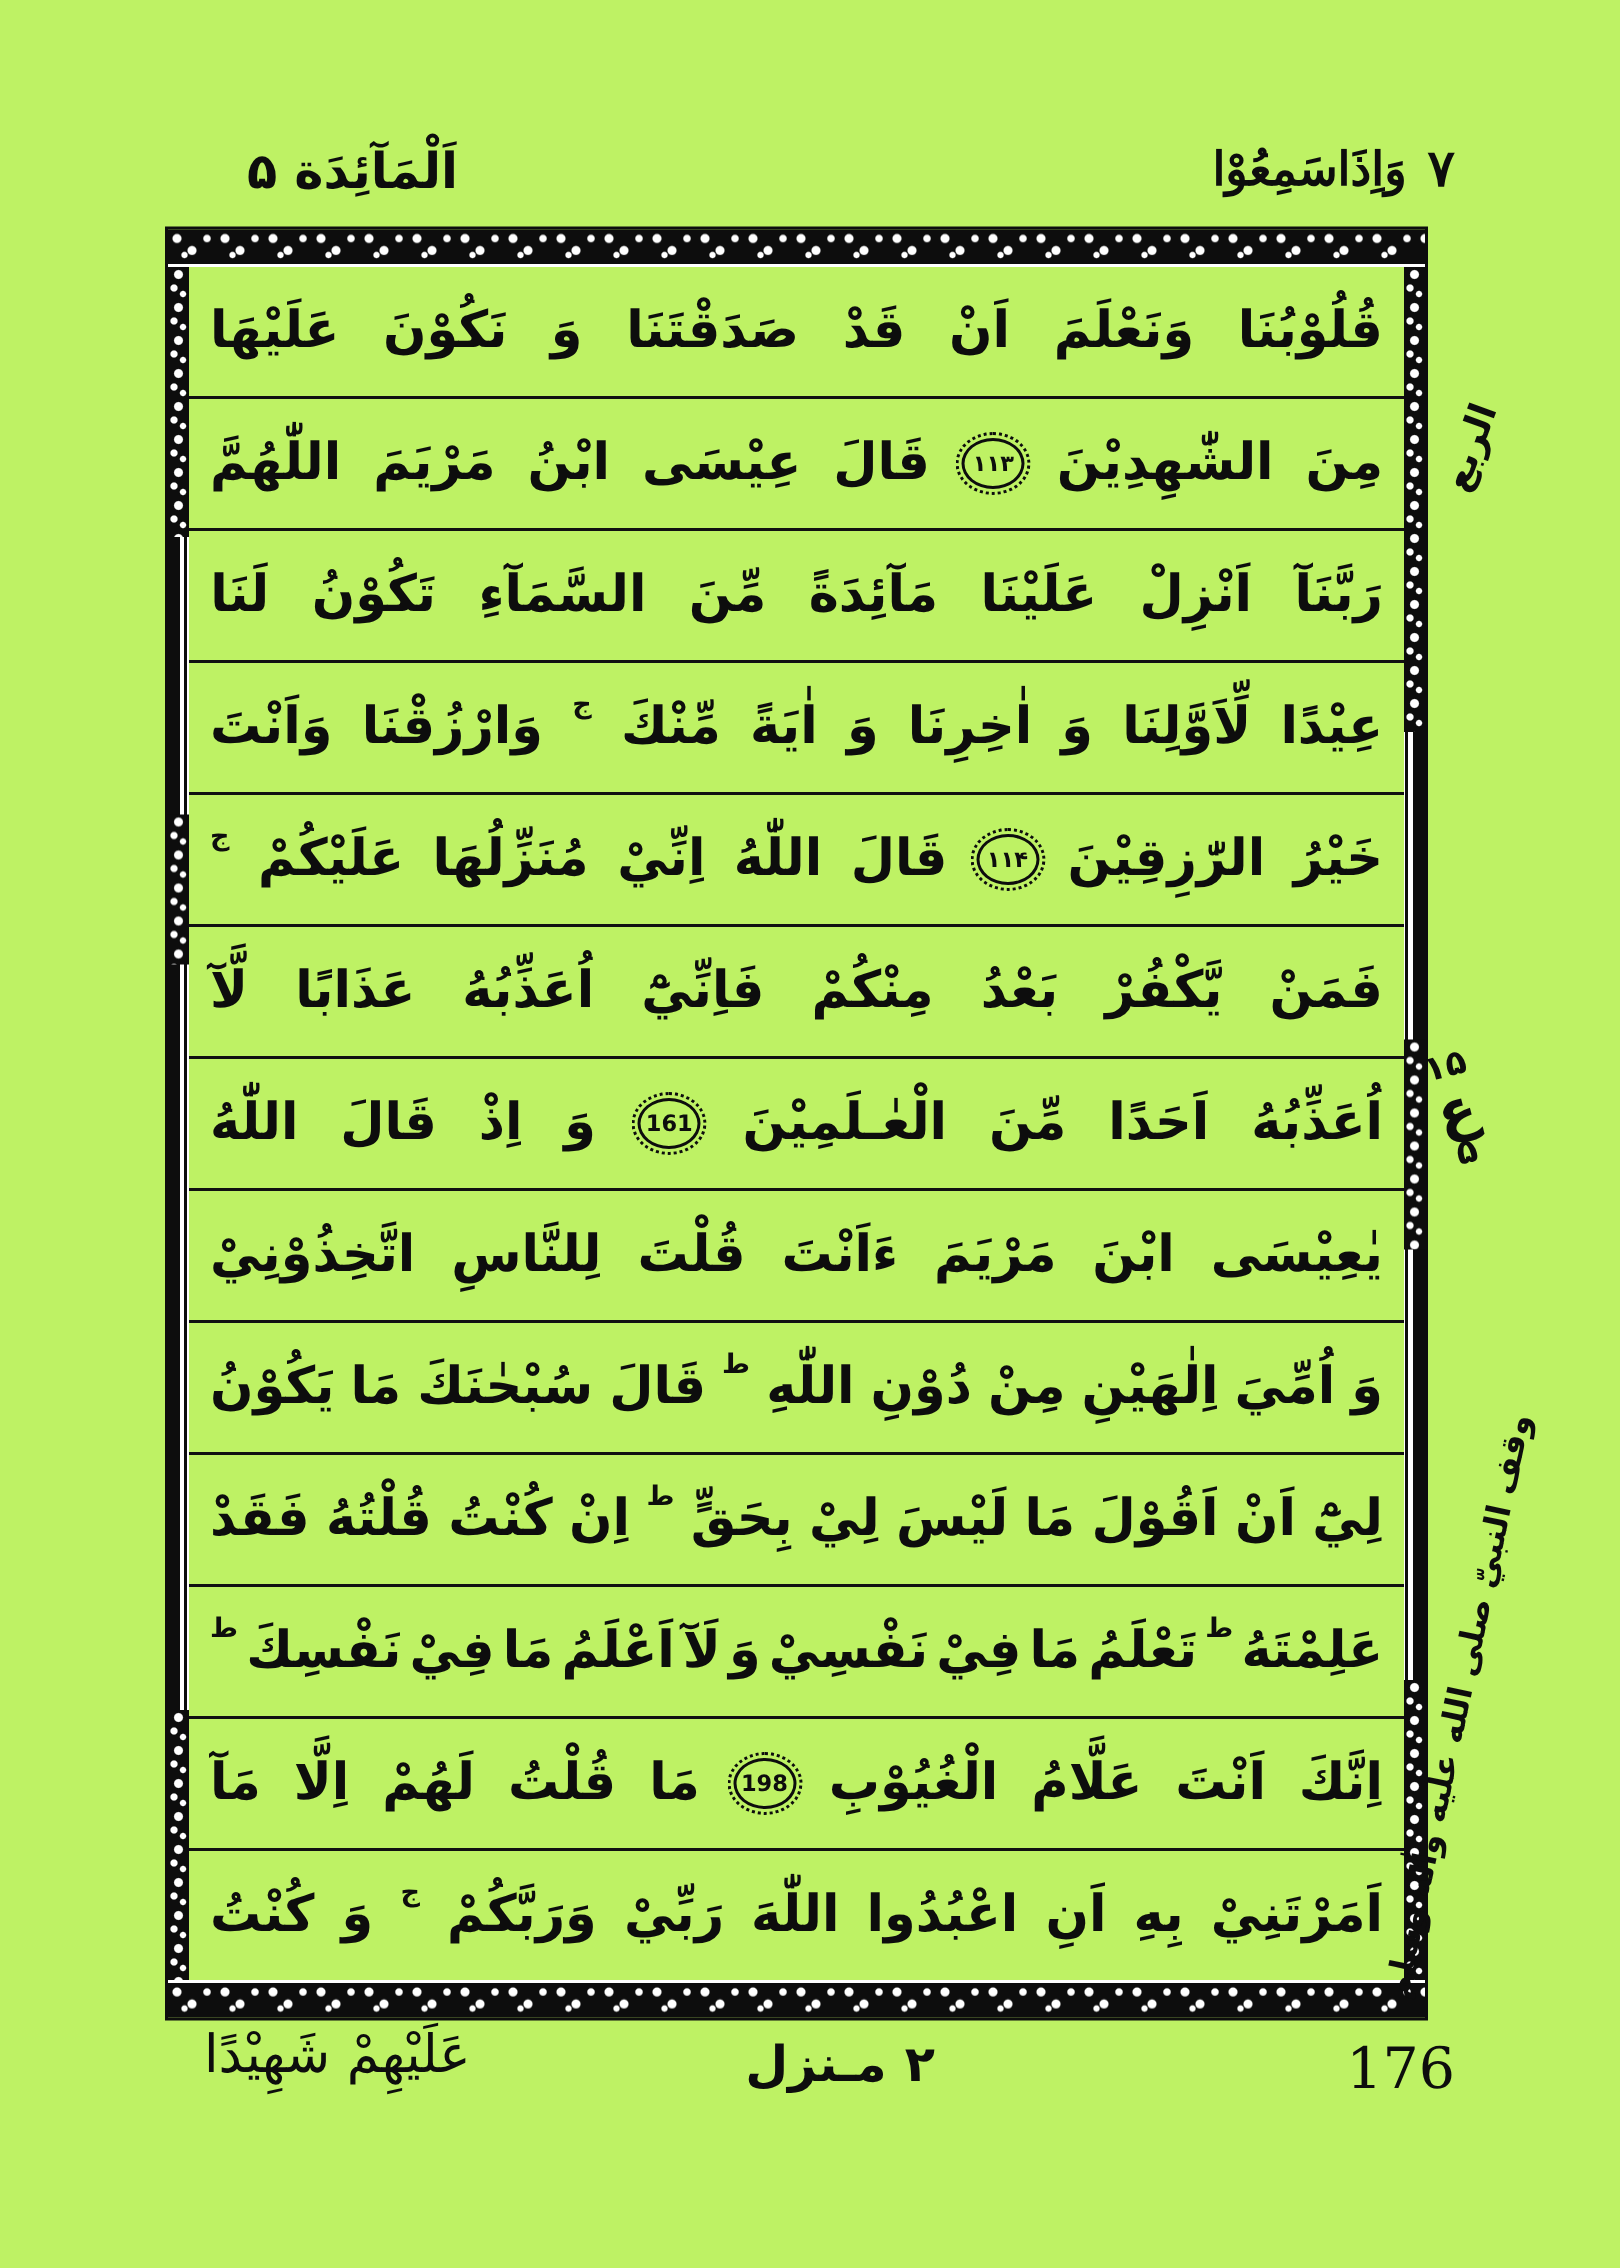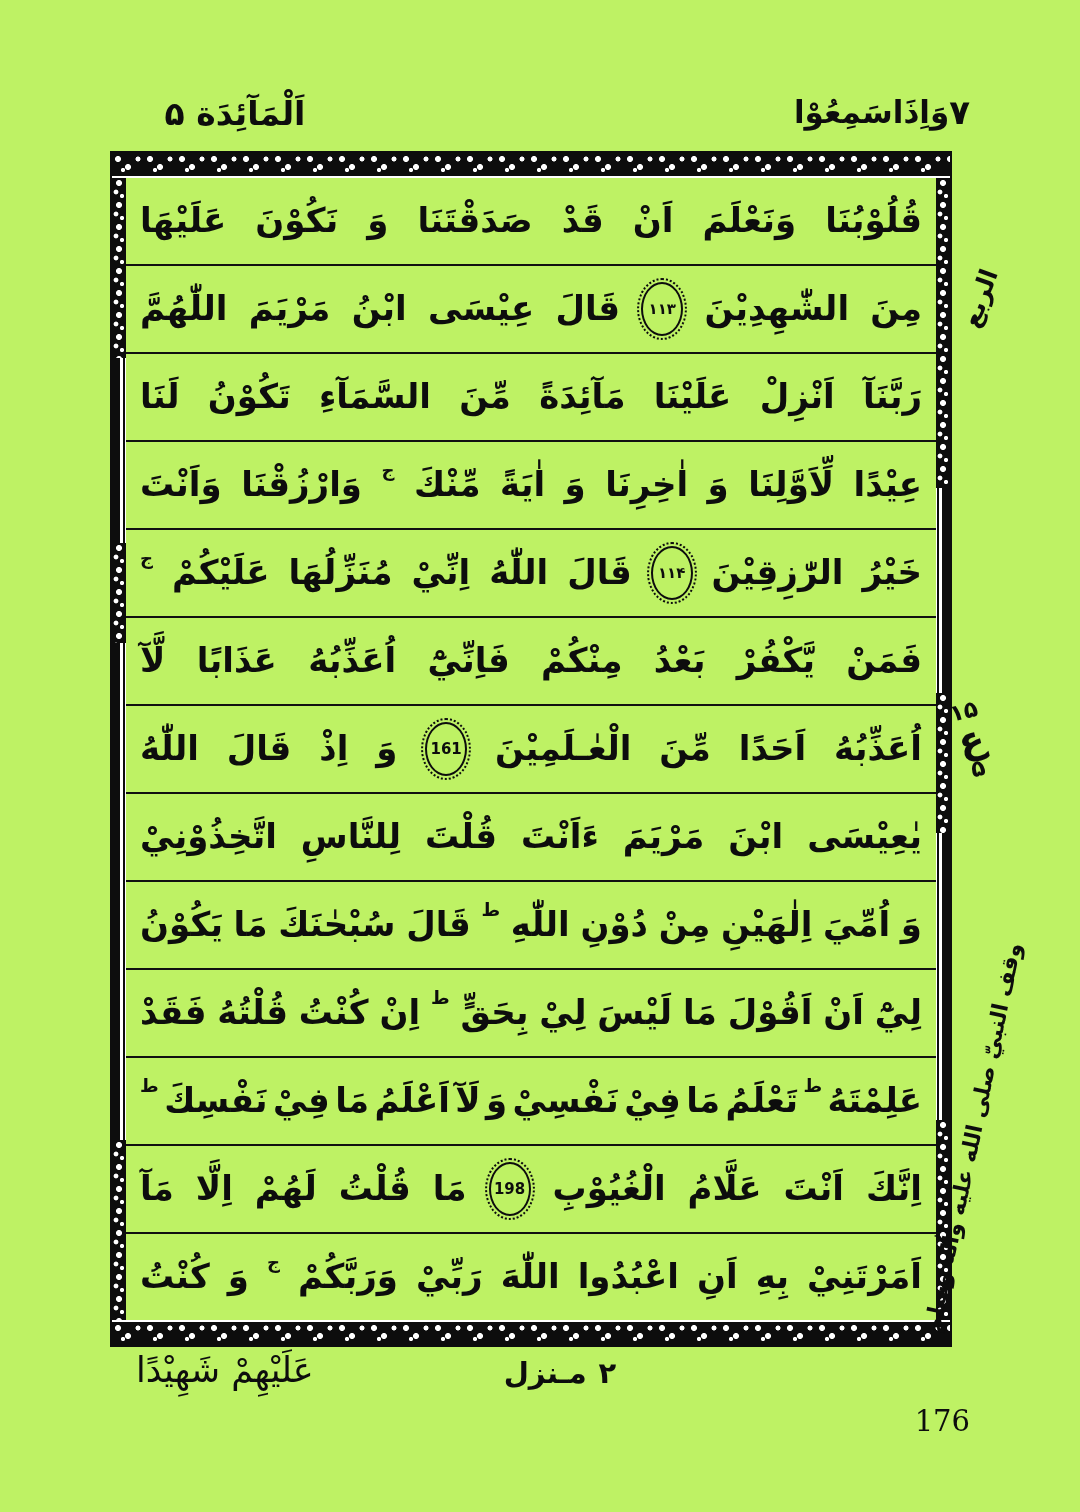--- a/index.html
+++ b/index.html
@@ -5,21 +5,21 @@
   html,body{margin:0;padding:0;background:#e8e8e8;}
   .page{
     position:relative;width:1080px;height:1512px;background:#bef264;
     font-family:"DejaVu Sans",sans-serif;color:#0d0d0d;overflow:hidden;
   }
   .abs{position:absolute;}
   
   .hdr{font-weight:bold;font-size:33px;white-space:nowrap;}
   .hdr-left{left:105px;top:94px;width:260px;text-align:center;direction:rtl;}
   .hdr-center{left:0;top:84px;width:1080px;text-align:center;font-size:40px;font-weight:bold;}
-  .hdr-right{left:770px;top:92px;width:200px;display:flex;justify-content:flex-end;align-items:center;}
+  .hdr-right{left:770px;top:92px;width:200px;display:flex;justify-content:flex-end;align-items:center;gap:14px;font-family:Liberation Serif, serif;}
   .hdr-right .phrase{direction:rtl;font-size:31px;font-weight:bold;}
   .hdr-right .num{font-size:34px;font-weight:bold;}
   
   .frame{left:110px;top:151px;width:842px;height:1196px;border:2px solid #0d0d0d;box-sizing:border-box;}
   .orn{
     background-color:#0d0d0d;
     background-image:
       radial-gradient(circle at 6px 6px,  #fff 2.6px, rgba(0,0,0,0) 3.4px),
       radial-gradient(circle at 16px 14px,#fff 2.6px, rgba(0,0,0,0) 3.4px),
       radial-gradient(circle at 26px 6px, #fff 2.1px, rgba(0,0,0,0) 2.9px),
@@ -40,39 +40,39 @@
   
   .lines{position:absolute;left:14px;right:14px;top:25px;bottom:25px;display:flex;flex-direction:column;}
   .qrow{
     flex:1 1 0;display:flex;align-items:center;justify-content:space-between;
     padding:0 14px;border-bottom:2px solid #111;box-sizing:border-box;
     font-size:34px;font-weight:bold;overflow:hidden;line-height:1.1;
   }
   .qrow:last-child{border-bottom:none;}
   .qword{white-space:nowrap;}
   .vmark{
-    flex:0 0 auto;width:42px;height:54px;border:2px solid #0d0d0d;border-radius:50%;
+    flex:0 0 auto;width:42px;height:34px;border:2px solid #0d0d0d;border-radius:50%;
     outline:2px dotted #0d0d0d;outline-offset:2px;
     display:inline-flex;align-items:center;justify-content:center;box-sizing:border-box;
   }
   .vnum{font-size:15px;font-weight:bold;line-height:1;}
   .waqf{font-size:18px;font-weight:bold;transform:translateY(-15px);white-space:nowrap;}
   
   .rub{left:930px;top:280px;width:110px;height:40px;transform:rotate(-70deg);
        font-size:25px;font-weight:bold;text-align:center;direction:rtl;}
   .ruku{left:942px;top:698px;width:58px;text-align:center;transform:rotate(-14deg);}
   .ruku .rn{font-size:23px;font-weight:bold;line-height:1.1;}
   .ruku .ain{font-size:38px;font-weight:bold;line-height:1.0;margin:-2px 0;}
   .note{left:822px;top:1086px;width:330px;height:40px;transform:rotate(-78deg);
         font-size:22px;font-weight:bold;text-align:center;direction:rtl;white-space:nowrap;}
   
   .catchword{left:136px;top:1350px;font-size:35px;font-weight:normal;direction:rtl;white-space:nowrap;}
   .manzil{left:440px;top:1356px;width:240px;display:flex;justify-content:center;align-items:center;gap:12px;
-          font-size:29px;font-weight:bold;}
-  .pageno{left:890px;top:1357px;width:80px;text-align:right;font-family:"DejaVu Serif",serif;font-size:29px;margin-top:47px;}
+          font-size:33px;font-weight:bold;}
+  .pageno{left:890px;top:1357px;width:80px;text-align:right;font-family:"DejaVu Serif",serif;font-size:38px;}
 </style>
 </head>
 <body>
 
 <div class="page">
 
   <div class="abs hdr hdr-left">اَلْمَآئِدَة ۵</div>
   <div class="abs hdr-right">
     <span class="phrase">وَاِذَاسَمِعُوْا</span>
     <span class="num">۷</span>

